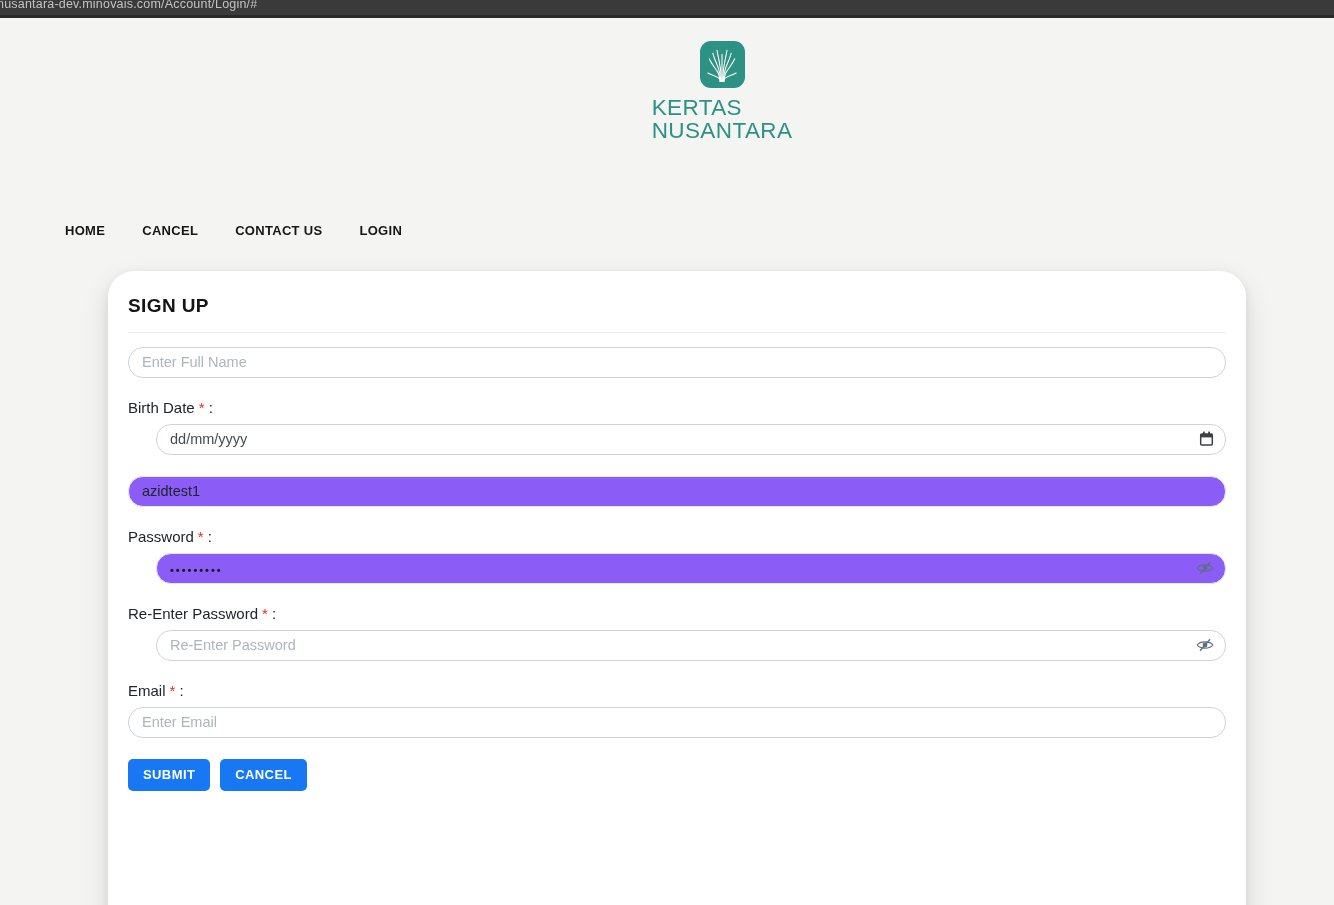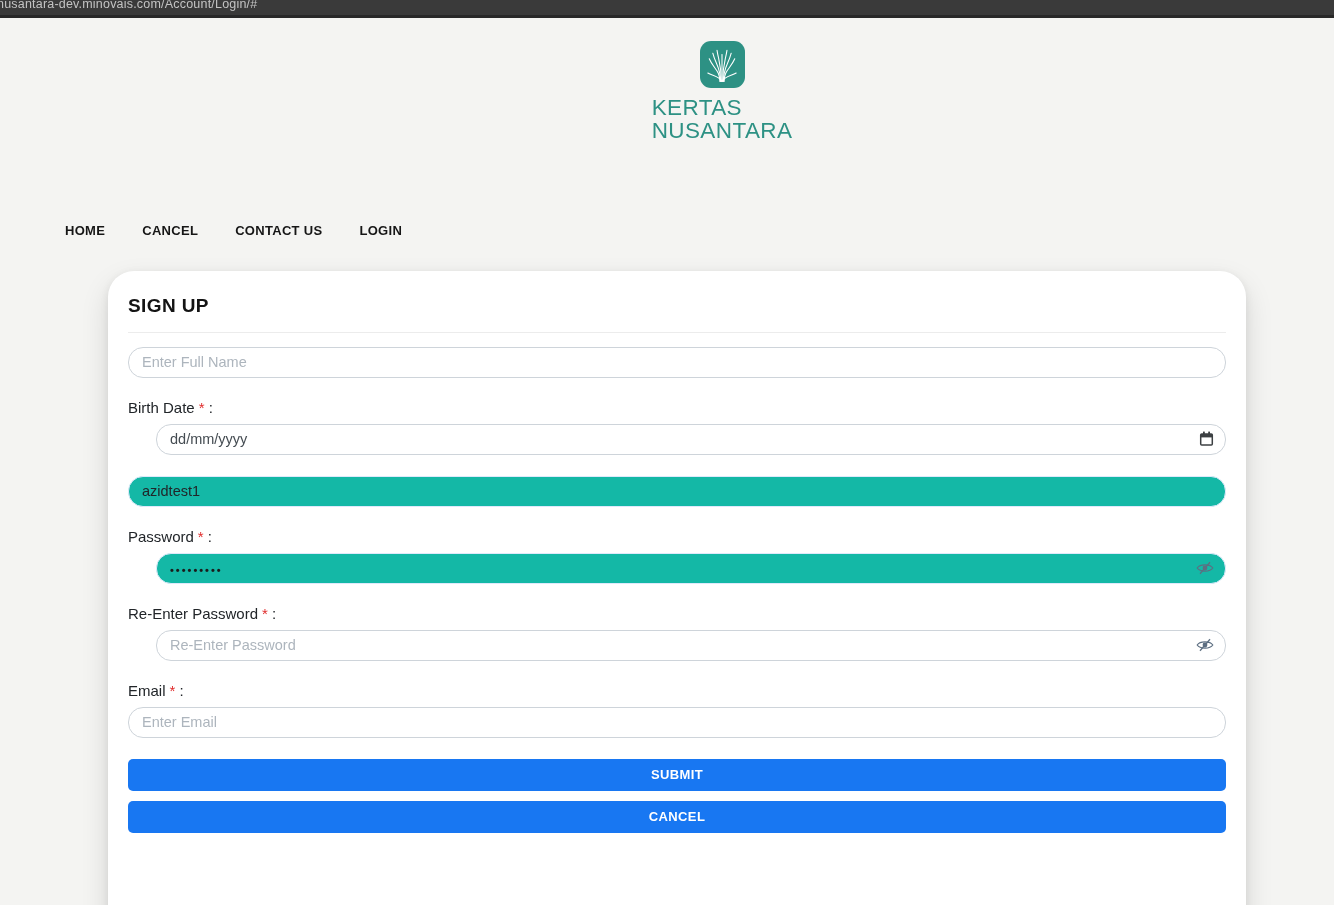--- a/index.html
+++ b/index.html
@@ -107,21 +107,21 @@
     border-radius:15px;
     padding:0 13px;
     font-size:14.5px;
     color:#495057;
     background:#fff;
     font-family:"Liberation Sans","DejaVu Sans",sans-serif;
     outline:none;
   }
   .tinput::placeholder { color:#adb5bd; opacity:1; }
   .tinput.autofill {
-    background:#14b8a6;
+    background:#8b5cf6;
     border-color:#dfe9fb;
     color:#212529;
   }
   .tinput.date-display { color:#454c52; }
   .tinput.masked {
     font-size:11px;
     font-weight:bold;
     letter-spacing:2px;
     color:#1b1b1b;
     padding-top:3px;
@@ -131,21 +131,21 @@
   .field-icon {
     position:absolute;
     right:12px;
     top:50%;
     transform:translateY(-50%);
     display:flex; align-items:center; justify-content:center;
     cursor:pointer;
     line-height:0;
   }
 
-  .btn-row { display:flex; gap:10px; margin-top:18px;flex-direction:column; }
+  .btn-row { display:flex; gap:10px; margin-top:18px; }
   .btn {
     height:32px;
     padding:0 15px;
     background:#1877f2;
     color:#ffffff;
     font-weight:bold;
     font-size:13px;
     letter-spacing:0.4px;
     border:none;
     border-radius:5px;

